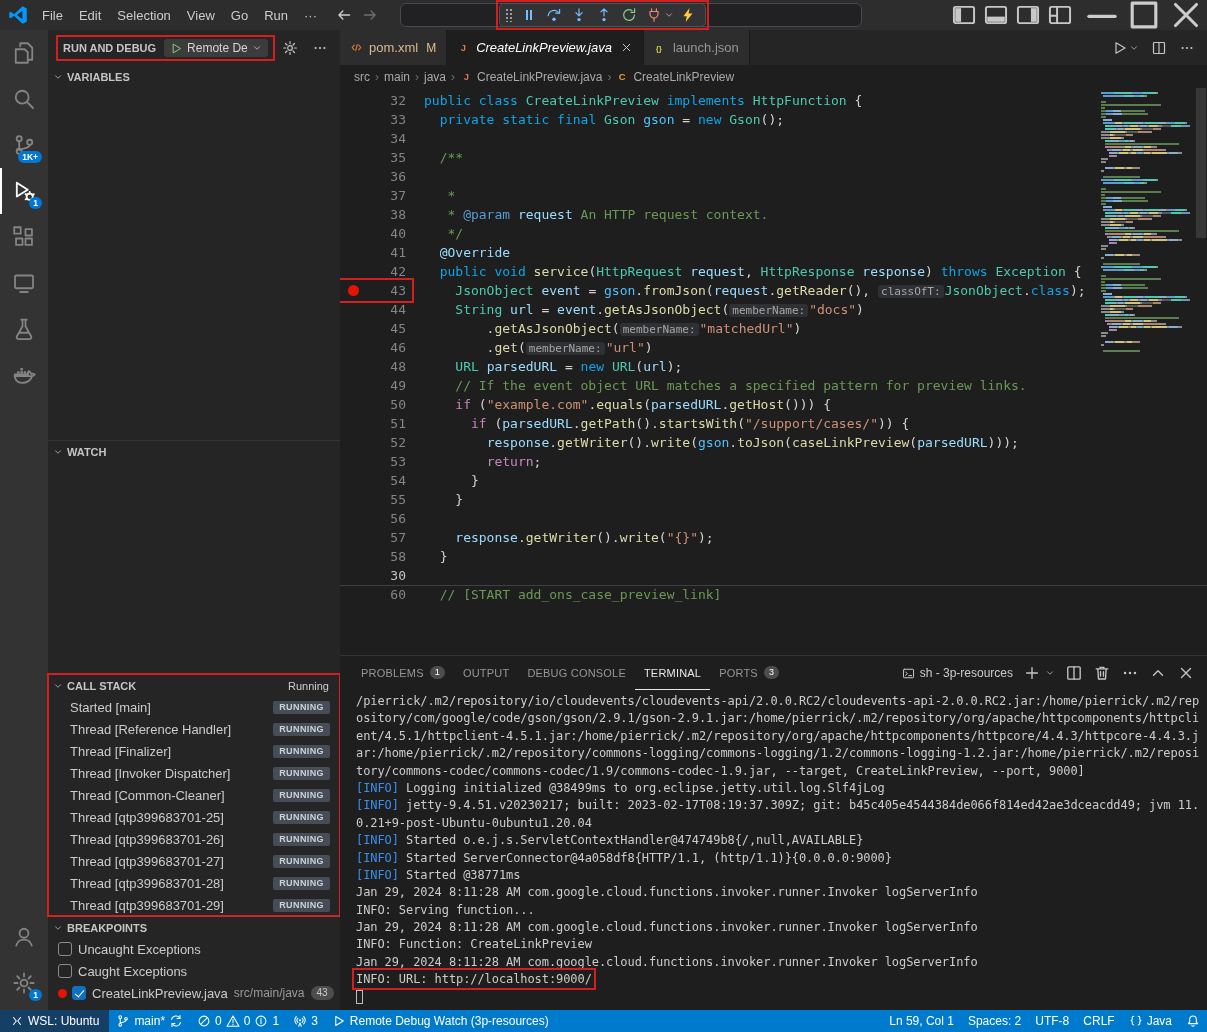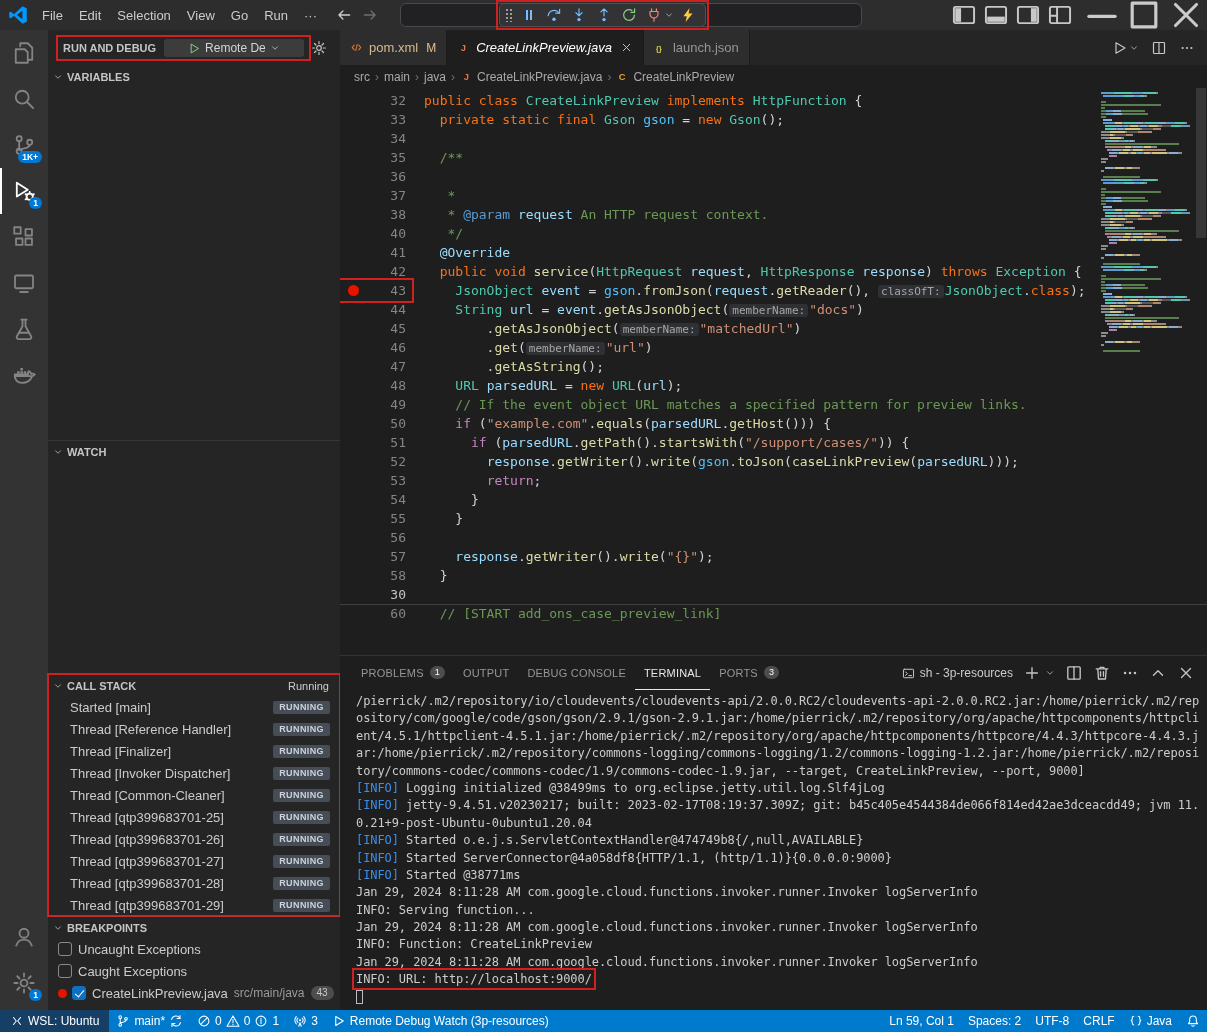--- a/index.html
+++ b/index.html
@@ -45,21 +45,21 @@
   .ab-item{width:48px;height:46px;display:flex;align-items:center;justify-content:center;color:#848484;position:relative;cursor:pointer;}
   .ab-item.active{color:#ffffff;box-shadow:inset 2px 0 0 #ffffff;}
   .ab-badge{position:absolute;bottom:5px;right:6px;background:#0078d4;color:#fff;font-size:8.5px;line-height:1;
     border-radius:9px;padding:2px 4px;min-width:6px;text-align:center;font-weight:700;}
 
   
   .sidebar{width:292px;background:#252526;color:#cccccc;display:flex;flex-direction:column;flex:none;min-height:0;}
   .sidebar-header{height:36px;display:flex;align-items:center;padding:0 8px;flex:none;}
   .rd-annotation{display:flex;align-items:center;gap:8px;border:2px solid var(--ann);padding:2px 5px;}
   .rd-title{font-size:11px;font-weight:700;color:#c5c5c5;white-space:nowrap;}
-  .launch-select{display:flex;align-items:center;gap:4px;background:#3c3c3c;border-radius:3px;padding:2px 24px;font-size:12px;color:#d4d4d4;white-space:nowrap;cursor:pointer;}
+  .launch-select{display:flex;align-items:center;gap:4px;background:#3c3c3c;border-radius:3px;padding:2px 6px;font-size:12px;color:#d4d4d4;white-space:nowrap;cursor:pointer;}
   .header-actions{margin-left:auto;display:flex;gap:14px;color:#c5c5c5;padding-right:4px;}
   .section-header{height:22px;display:flex;align-items:center;gap:4px;padding:0 5px;font-size:11px;font-weight:700;color:#c5c5c5;
     border-top:1px solid rgba(128,128,128,0.18);flex:none;}
   .section-header .icon{color:#c5c5c5;}
   .cs-state{margin-left:auto;font-weight:400;font-size:11px;color:#cccccc;padding-right:6px;}
   .variables-body{height:352px;flex:none;}
   .watch-body{height:212px;flex:none;}
   .callstack-annotation{outline:2px solid var(--ann);outline-offset:-1px;flex:none;}
   .thread-row{height:22px;display:flex;align-items:center;padding:0 10px 0 22px;font-size:13px;cursor:pointer;}
   .thread-label{color:#cccccc;white-space:nowrap;}
@@ -95,21 +95,21 @@
 
   .code-wrap{flex:1;position:relative;overflow:hidden;padding-top:3px;min-height:0;}
   .code-line{height:19px;display:flex;align-items:center;font-family:"DejaVu Sans Mono",monospace;font-size:13px;position:relative;white-space:pre;}
   .code-line.hr{box-shadow:inset 0 1px 0 #3f3f46;}
   .glyph-margin{width:26px;display:flex;justify-content:center;flex:none;}
   .bp-dot{width:11px;height:11px;border-radius:50%;background:#e51400;}
   .line-num{width:40px;text-align:right;color:#858585;margin-right:18px;flex:none;}
   .line-num.cur{color:#c6c6c6;}
   .line-text{white-space:pre;}
   .gutter-box{position:absolute;left:-4px;top:-3px;width:78px;height:25px;border:2px solid var(--ann);pointer-events:none;z-index:3;}
-  .tk-def{color:#d4d4d4}.tk-kw{color:#f97316}.tk-ctrl{color:#c586c0}.tk-type{color:#4ec9b0}
+  .tk-def{color:#d4d4d4}.tk-kw{color:#0ea5e9}.tk-ctrl{color:#c586c0}.tk-type{color:#4ec9b0}
   .tk-fn{color:#dcdcaa}.tk-str{color:#ce9178}.tk-cm{color:#6a9955}.tk-var{color:#9cdcfe}
   .tk-cvar{color:#4fc1ff}.tk-ann{color:#9cdcfe}.tk-doctag{color:#569cd6}.tk-docvar{color:#9cdcfe}
   .tk-inlay{color:#a6a6a6;background:#2f3034;border-radius:3px;padding:0 3px;margin-right:1px;font-size:11px;}
   .minimap{position:absolute;top:4px;right:14px;width:92px;z-index:2;}
   .mm-row{height:2px;margin-bottom:1px;display:flex;}
   .mm-seg{height:2px;display:inline-block;flex:none;}
   .scroll-thumb{position:absolute;right:1px;top:0;width:10px;height:150px;background:rgba(121,121,121,0.28);z-index:4;}
 
   
   .panel{height:355px;border-top:1px solid #333338;display:flex;flex-direction:column;flex:none;background:#1e1e1e;}
@@ -623,21 +623,20 @@
             <div class="code-line"><span class="glyph-margin"></span><span class="line-num">36</span></div>
             <div class="code-line"><span class="glyph-margin"></span><span class="line-num">37</span><span class="line-text"><span class="tk-cm">   *</span></span></div>
             <div class="code-line"><span class="glyph-margin"></span><span class="line-num">38</span><span class="line-text"><span class="tk-cm">   * </span><span class="tk-doctag">@param </span><span class="tk-docvar">request </span><span class="tk-cm">An HTTP request context.</span></span></div>
             <div class="code-line"><span class="glyph-margin"></span><span class="line-num">40</span><span class="line-text"><span class="tk-cm">   */</span></span></div>
             <div class="code-line"><span class="glyph-margin"></span><span class="line-num">41</span><span class="line-text"><span class="tk-def">  </span><span class="tk-ann">@Override</span></span></div>
             <div class="code-line"><span class="glyph-margin"></span><span class="line-num">42</span><span class="line-text"><span class="tk-def">  </span><span class="tk-kw">public </span><span class="tk-kw">void </span><span class="tk-fn">service</span><span class="tk-def">(</span><span class="tk-type">HttpRequest </span><span class="tk-var">request</span><span class="tk-def">, </span><span class="tk-type">HttpResponse </span><span class="tk-var">response</span><span class="tk-def">) </span><span class="tk-kw">throws </span><span class="tk-type">Exception </span><span class="tk-def">{</span></span></div>
             <div class="code-line"><span class="gutter-box"></span><span class="glyph-margin"><span class="bp-dot"></span></span><span class="line-num">43</span><span class="line-text"><span class="tk-def">    </span><span class="tk-type">JsonObject </span><span class="tk-var">event </span><span class="tk-def">= </span><span class="tk-cvar">gson</span><span class="tk-def">.</span><span class="tk-fn">fromJson</span><span class="tk-def">(</span><span class="tk-var">request</span><span class="tk-def">.</span><span class="tk-fn">getReader</span><span class="tk-def">(), </span><span class="tk-inlay">classOfT:</span><span class="tk-type">JsonObject</span><span class="tk-def">.</span><span class="tk-kw">class</span><span class="tk-def">);</span></span></div>
             <div class="code-line"><span class="glyph-margin"></span><span class="line-num">44</span><span class="line-text"><span class="tk-def">    </span><span class="tk-type">String </span><span class="tk-var">url </span><span class="tk-def">= </span><span class="tk-var">event</span><span class="tk-def">.</span><span class="tk-fn">getAsJsonObject</span><span class="tk-def">(</span><span class="tk-inlay">memberName:</span><span class="tk-str">"docs"</span><span class="tk-def">)</span></span></div>
             <div class="code-line"><span class="glyph-margin"></span><span class="line-num">45</span><span class="line-text"><span class="tk-def">        .</span><span class="tk-fn">getAsJsonObject</span><span class="tk-def">(</span><span class="tk-inlay">memberName:</span><span class="tk-str">"matchedUrl"</span><span class="tk-def">)</span></span></div>
             <div class="code-line"><span class="glyph-margin"></span><span class="line-num">46</span><span class="line-text"><span class="tk-def">        .</span><span class="tk-fn">get</span><span class="tk-def">(</span><span class="tk-inlay">memberName:</span><span class="tk-str">"url"</span><span class="tk-def">)</span></span></div>
-            <div class="code-line"><span class="glyph-margin"></span><span class="line-num">47</span><span class="line-text"><span class="tk-def">        .</span><span class="tk-fn">getAsString</span><span class="tk-def">();</span></span></div>
             <div class="code-line"><span class="glyph-margin"></span><span class="line-num">48</span><span class="line-text"><span class="tk-def">    </span><span class="tk-type">URL </span><span class="tk-var">parsedURL </span><span class="tk-def">= </span><span class="tk-kw">new </span><span class="tk-type">URL</span><span class="tk-def">(</span><span class="tk-var">url</span><span class="tk-def">);</span></span></div>
             <div class="code-line"><span class="glyph-margin"></span><span class="line-num">49</span><span class="line-text"><span class="tk-def">    </span><span class="tk-cm">// If the event object URL matches a specified pattern for preview links.</span></span></div>
             <div class="code-line"><span class="glyph-margin"></span><span class="line-num">50</span><span class="line-text"><span class="tk-def">    </span><span class="tk-ctrl">if </span><span class="tk-def">(</span><span class="tk-str">"example.com"</span><span class="tk-def">.</span><span class="tk-fn">equals</span><span class="tk-def">(</span><span class="tk-var">parsedURL</span><span class="tk-def">.</span><span class="tk-fn">getHost</span><span class="tk-def">())) {</span></span></div>
             <div class="code-line"><span class="glyph-margin"></span><span class="line-num">51</span><span class="line-text"><span class="tk-def">      </span><span class="tk-ctrl">if </span><span class="tk-def">(</span><span class="tk-var">parsedURL</span><span class="tk-def">.</span><span class="tk-fn">getPath</span><span class="tk-def">().</span><span class="tk-fn">startsWith</span><span class="tk-def">(</span><span class="tk-str">"/support/cases/"</span><span class="tk-def">)) {</span></span></div>
             <div class="code-line"><span class="glyph-margin"></span><span class="line-num">52</span><span class="line-text"><span class="tk-def">        </span><span class="tk-var">response</span><span class="tk-def">.</span><span class="tk-fn">getWriter</span><span class="tk-def">().</span><span class="tk-fn">write</span><span class="tk-def">(</span><span class="tk-cvar">gson</span><span class="tk-def">.</span><span class="tk-fn">toJson</span><span class="tk-def">(</span><span class="tk-fn">caseLinkPreview</span><span class="tk-def">(</span><span class="tk-var">parsedURL</span><span class="tk-def">)));</span></span></div>
             <div class="code-line"><span class="glyph-margin"></span><span class="line-num">53</span><span class="line-text"><span class="tk-def">        </span><span class="tk-ctrl">return</span><span class="tk-def">;</span></span></div>
             <div class="code-line"><span class="glyph-margin"></span><span class="line-num">54</span><span class="line-text"><span class="tk-def">      }</span></span></div>
             <div class="code-line"><span class="glyph-margin"></span><span class="line-num">55</span><span class="line-text"><span class="tk-def">    }</span></span></div>
             <div class="code-line"><span class="glyph-margin"></span><span class="line-num">56</span><span class="line-text"></span></div>
             <div class="code-line"><span class="glyph-margin"></span><span class="line-num">57</span><span class="line-text"><span class="tk-def">    </span><span class="tk-var">response</span><span class="tk-def">.</span><span class="tk-fn">getWriter</span><span class="tk-def">().</span><span class="tk-fn">write</span><span class="tk-def">(</span><span class="tk-str">"{}"</span><span class="tk-def">);</span></span></div>

